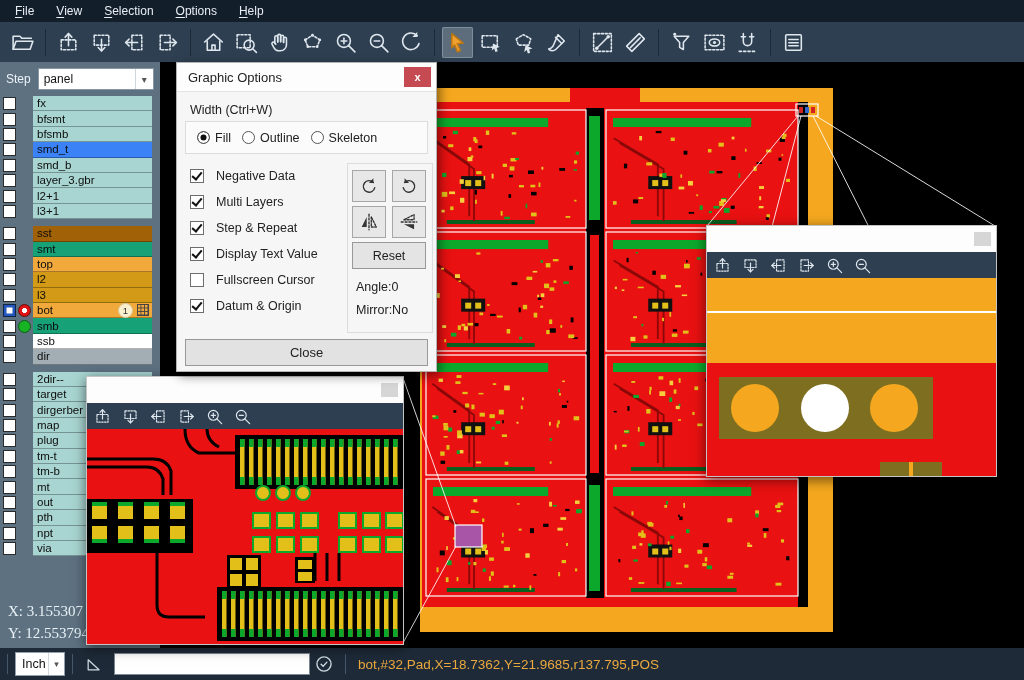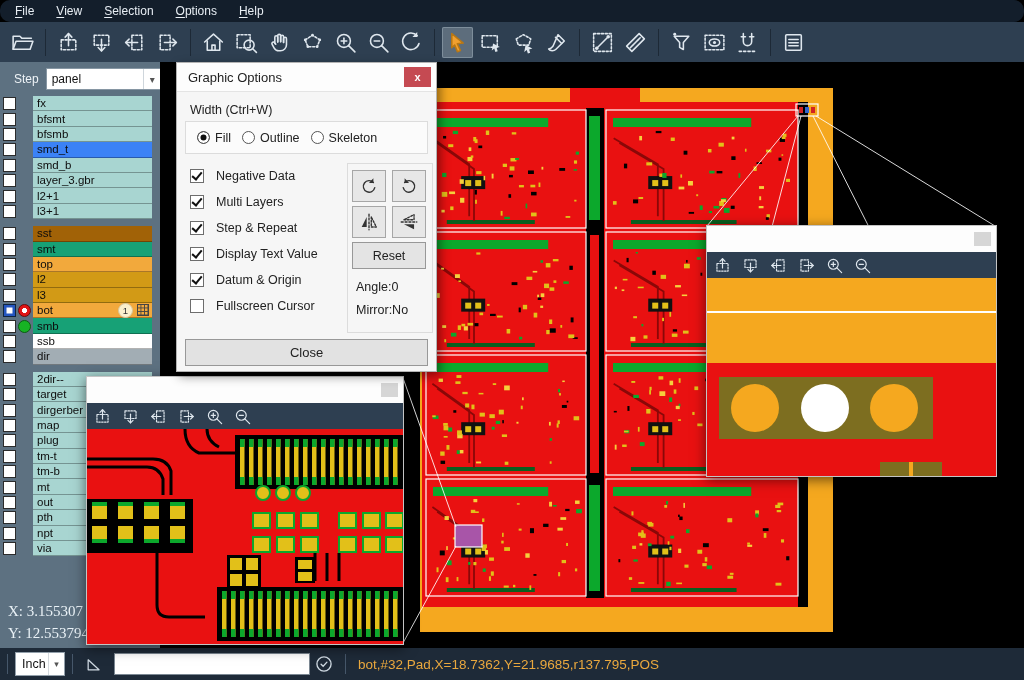--- a/index.html
+++ b/index.html
@@ -1,32 +1,32 @@
 <!DOCTYPE html>
 <html><head>
 <meta charset="utf-8">
 <style>
   html,body{margin:0;padding:0;background:#000;}
   .app{position:relative;width:1024px;height:680px;overflow:hidden;background:#000;
        font-family:"Liberation Sans",sans-serif;-webkit-font-smoothing:antialiased;}
   
   .menubar{position:absolute;top:0;left:0;width:1024px;height:22px;background:#131e2b;
-           display:flex;align-items:center;padding-left:4px;box-sizing:border-box;border-radius:10px;}
+           display:flex;align-items:center;padding-left:4px;box-sizing:border-box;}
   .menu-item{color:#e8eef4;font-size:12px;padding:2px 11px;cursor:default;}
   .menu-item u{text-decoration:underline;text-underline-offset:2px;}
   
   .toolbar{position:absolute;top:22px;left:0;width:1024px;height:40px;background:#2e3f51;
            display:flex;align-items:center;padding-left:6px;box-sizing:border-box;}
   .tb-btn{width:31px;height:31px;margin:0 1px;display:flex;align-items:center;justify-content:center;border-radius:2px;flex:none;}
   .tb-btn svg{width:25px;height:25px;}
   .tb-btn.active{background:#5d6d7c;box-shadow:0 0 0 1px #7e8e9b inset;}
   .tb-sep{width:1px;height:27px;background:#1d2936;margin:0 6px;flex:none;}
   
   .sidebar{position:absolute;left:0;top:62px;width:160px;height:586px;background:#5d7181;}
-  .step-row{position:absolute;top:4px;left:0;width:164px;height:26px;display:flex;align-items:center;padding-left:8px;}
+  .step-row{position:absolute;top:4px;left:0;width:164px;height:26px;display:flex;align-items:center;}
   .step-label{color:#eef3f7;font-size:12px;margin-left:6px;}
   .step-select{margin-left:7px;width:116px;height:22px;background:#fff;border:1px solid #8696a3;
                display:flex;align-items:center;font-size:12px;color:#111;box-sizing:border-box;}
   .step-select .val{flex:1;padding-left:5px;}
   .step-chev{width:17px;height:100%;border-left:1px solid #cfd6dc;display:flex;align-items:center;justify-content:center;color:#555;font-size:10px;}
   .layer-list{position:absolute;top:34px;left:0;width:160px;}
   .lgroup{margin-bottom:7px;}
   .lrow{height:15.4px;display:flex;align-items:center;}
   .cb{width:11px;height:11px;background:#fff;border:1px solid #2b2b2b;margin-left:3px;flex:none;box-sizing:content-box;}
   .cb.checked{border-color:#10253f;box-shadow:inset 0 0 0 2.5px #2456c0,inset 0 0 0 12px #fff;background:#2456c0;}
@@ -1231,26 +1231,26 @@
         </label>
         <label class="dcheck">
           <span class="dcb checked"></span>
           <span>Step &amp; Repeat</span>
         </label>
         <label class="dcheck">
           <span class="dcb checked"></span>
           <span>Display Text Value</span>
         </label>
         <label class="dcheck">
+          <span class="dcb"></span>
+          <span>Fullscreen Cursor</span>
+        </label>
+        <label class="dcheck">
           <span class="dcb checked"></span>
           <span>Datum &amp; Origin</span>
-        </label>
-        <label class="dcheck">
-          <span class="dcb"></span>
-          <span>Fullscreen Cursor</span>
         </label>
       </div>
     <div class="dlg-right" id="dlgright">
       <div class="reset-btn">Reset</div>
       <div class="dlg-stat" style="top:116px;">Angle:0</div>
       <div class="dlg-stat" style="top:139px;">Mirror:No</div>
     <div class="tr-btn" style="left: 4px; top: 6px;">
           <svg viewBox="0 0 24 24" fill="none" stroke="#333333" stroke-width="1.5" stroke-linecap="round" stroke-linejoin="round">
             <path d="M16.8 8.2 A6.3 6.3 0 1 0 18.3 13.8"></path>
             <path d="M16.8 3.6 L16.8 8.8 L11.9 8.8 Z" fill="#333333" stroke="none"></path>

